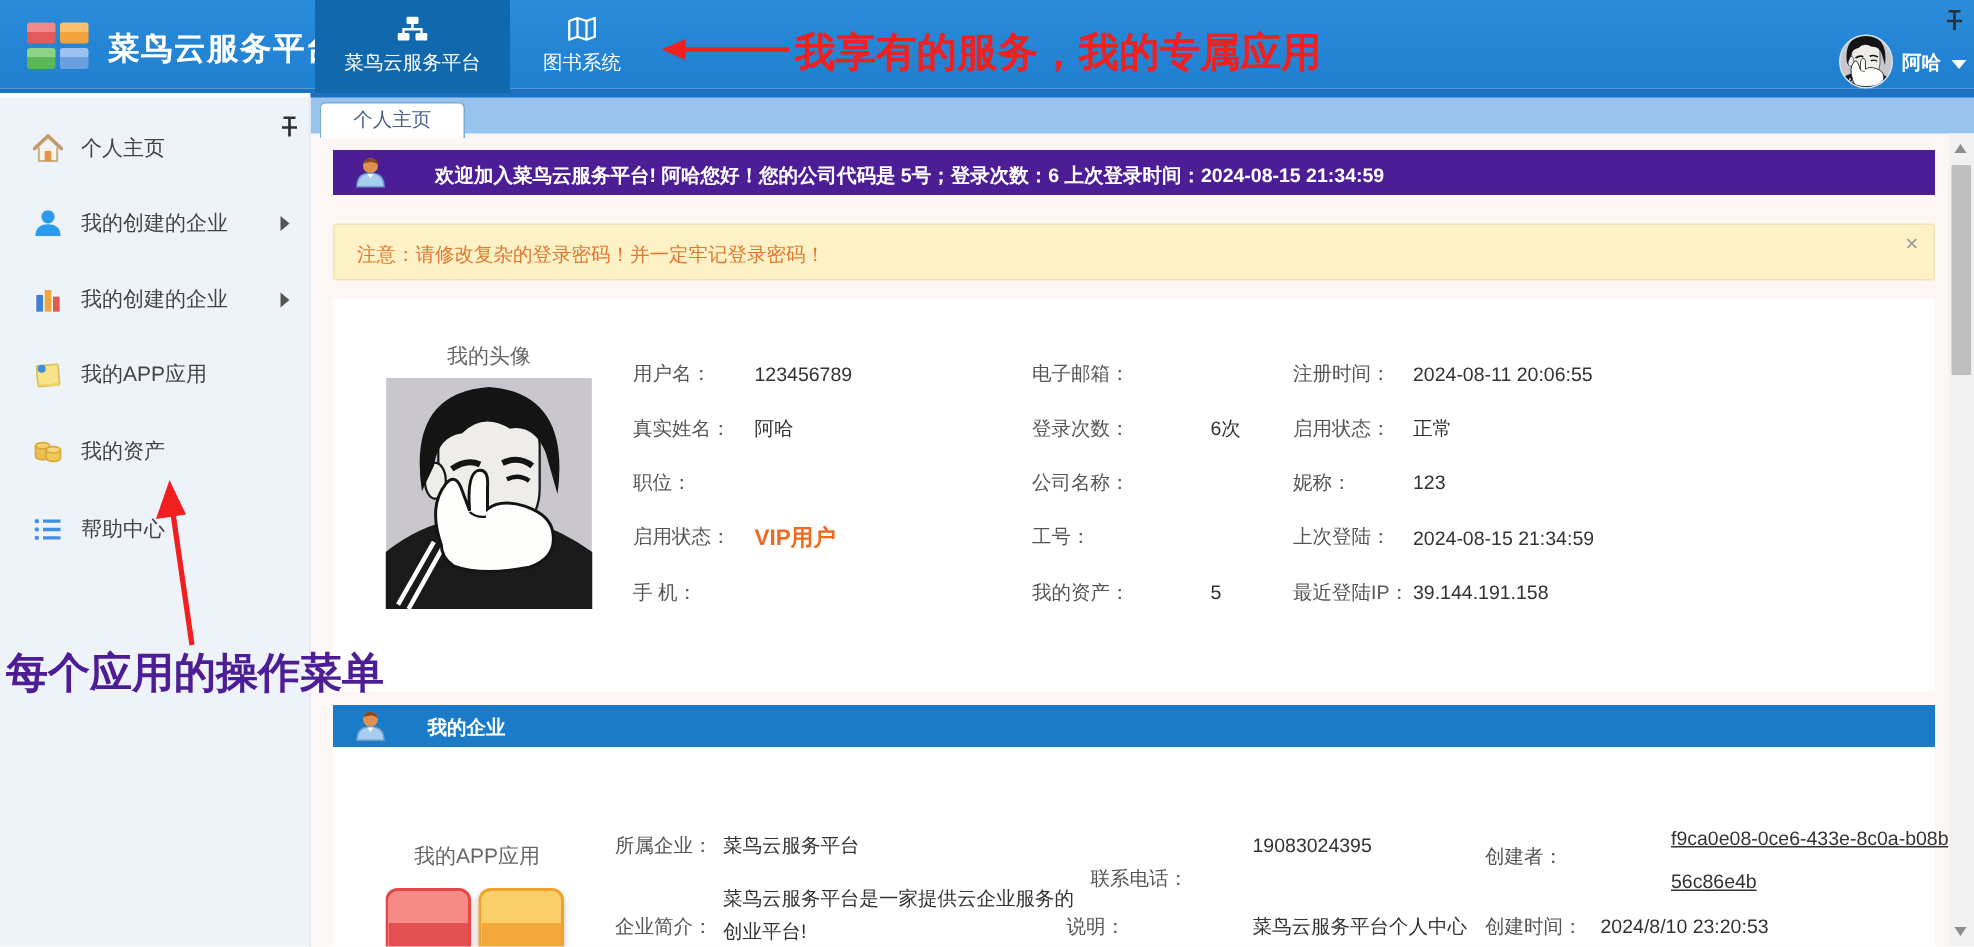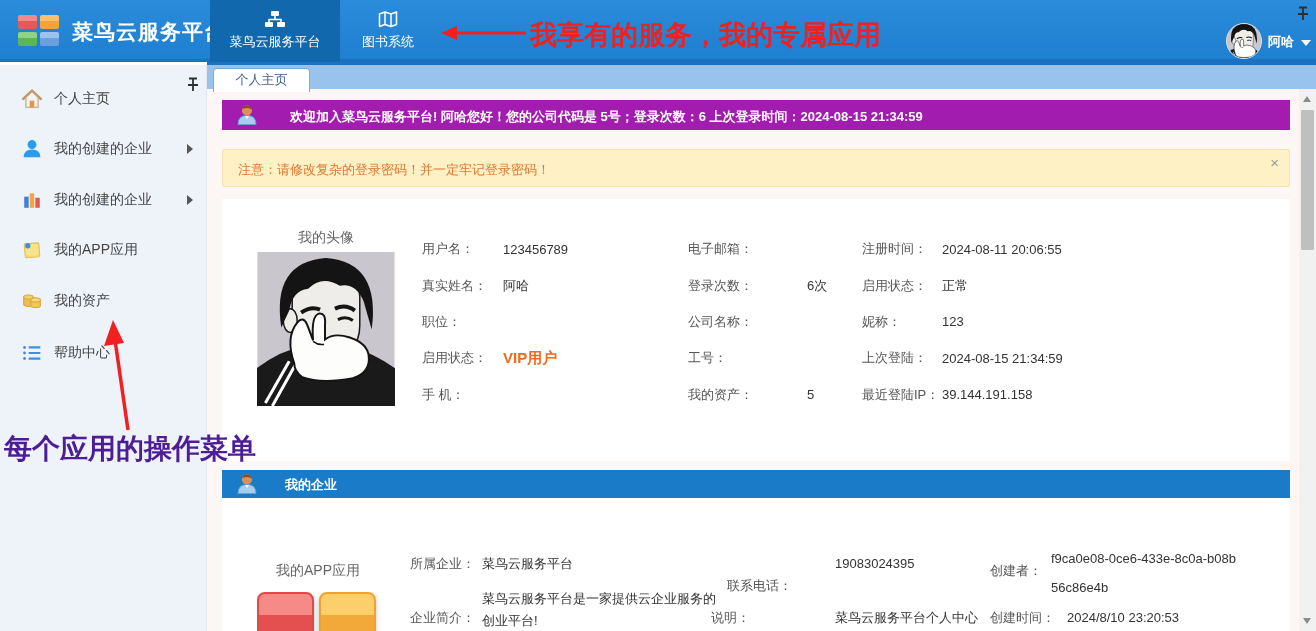--- a/index.html
+++ b/index.html
@@ -52,21 +52,21 @@
   .tabstrip { position:absolute; left:207px; top:62px; width:1109px; height:27px;
     background:#97c3ec; border-top:3px solid #1c72c0; z-index:3; }
   .content-tab { position:absolute; left:6px; top:3px; width:97px; height:24px;
     background:#fff; border:1px solid #7aabdc; border-bottom:none;
     border-radius:4px 4px 0 0; text-align:center; line-height:22px; color:#44608a;
     font-size:13px; cursor:pointer; }
   .content { position:absolute; left:207px; top:89px; width:1092px; height:542px;
     background:#fcf6f5; z-index:2; }
   .panel { position:absolute; left:15px; width:1068px; background:#fff; }
 
-  .welcome { top:11px; height:30px; background:#a21caf; color:#fff; }
+  .welcome { top:11px; height:30px; background:#4c1d95; color:#fff; }
   .welcome .wtxt { position:absolute; left:68px; top:8px; font-weight:bold; font-size:13px;
     white-space:nowrap; }
   .banner-icon { position:absolute; left:14px; top:3px; }
 
   .warnbox { top:60px; height:38px; background:#fdf1c5; border:1px solid #f3e3ae;
     border-radius:2px; }
   .warnbox .wmsg { position:absolute; left:15px; top:11px; color:#e0772f; font-size:13px; }
   .warn-close { position:absolute; right:10px; top:4px; color:#9a9a9a; font-size:15px;
     cursor:pointer; }
 
@@ -373,21 +373,21 @@
     <span class="ecell elabel" style="left:188px; top:111px;">企业简介：</span>
     <span class="ecell evalue" style="left:260px; top:90px; width:242px; line-height:22px;">菜鸟云服务平台是一家提供云企业服务的创业平台!</span>
 
     <span class="ecell elabel" style="left:505px; top:57px;margin-top:22px;">联系电话：</span>
     <span class="ecell evalue" style="left:613px; top:57px;">19083024395</span>
 
     <span class="ecell elabel" style="left:489px; top:111px;">说明：</span>
     <span class="ecell evalue" style="left:613px; top:111px;">菜鸟云服务平台个人中心</span>
 
     <span class="ecell elabel" style="left:768px; top:64px;">创建者：</span>
-    <span class="ecell evalue" style="left:829px; top:46px; width:188px; line-height:29px; word-break:break-all;">f9ca0e08-0ce6-433e-8c0a-b08b56c86e4b</span>
+    <span class="ecell evalue" style="left:892px; top:46px; width:188px; line-height:29px; word-break:break-all;text-decoration:underline;">f9ca0e08-0ce6-433e-8c0a-b08b56c86e4b</span>
 
     <span class="ecell elabel" style="left:768px; top:111px;">创建时间：</span>
     <span class="ecell evalue" style="left:845px; top:111px;">2024/8/10 23:20:53</span>
   </div>
 </div>
 
 <div class="scrollbar">
   <div class="sb-up"></div>
   <div class="sb-thumb"></div>
   <div class="sb-down"></div>

